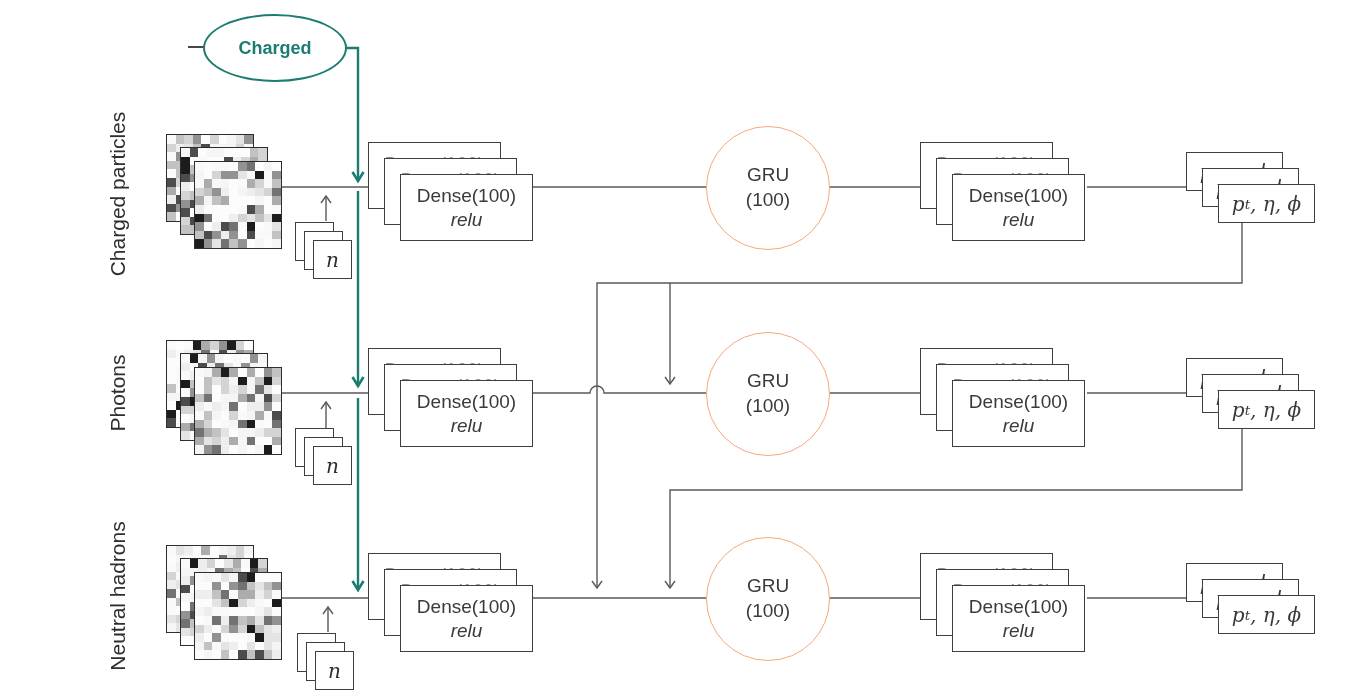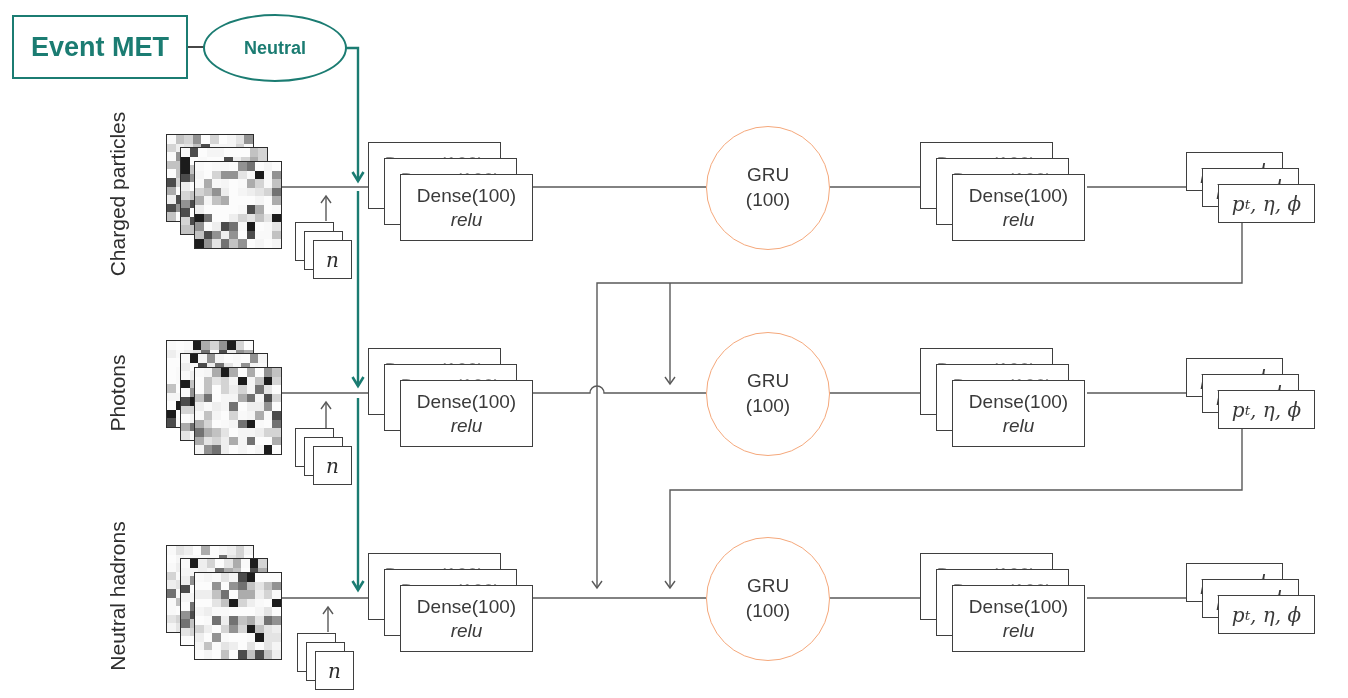--- a/index.html
+++ b/index.html
@@ -80,25 +80,22 @@
       <path d="M1242 429 V490 H670 V588" marker-end="url(#ar)"></path>
     </g>
 
     <g stroke="#1b7c72" stroke-width="2.4" fill="none">
       <path d="M343 48 H358 V181" marker-end="url(#art)"></path>
       <path d="M358 191 V386" marker-end="url(#art)"></path>
       <path d="M358 398 V590" marker-end="url(#art)"></path>
     </g>
   </svg>
 
-  <div class="node met-box">
-    <span>Event MET</span>
-  </div>
   <div class="node rescale">
-    <span>Neutral</span>
+    <span>Charged</span>
   </div>
 
   <div class="row-label" style="left:118px;top:194px;">Charged particles</div>
   <div class="row-label" style="left:118px;top:393px;">Photons</div>
   <div class="row-label" style="left:118px;top:596px;">Neutral hadrons</div>
 
   <div class="stack" style="left:166px;top:134px;width:116px;height:115px;">
     <div class="pixgrid" style="left:0;top:0;">
         <div style="background: rgb(249, 249, 249);"></div>
         <div style="background: rgb(194, 194, 194);"></div>

